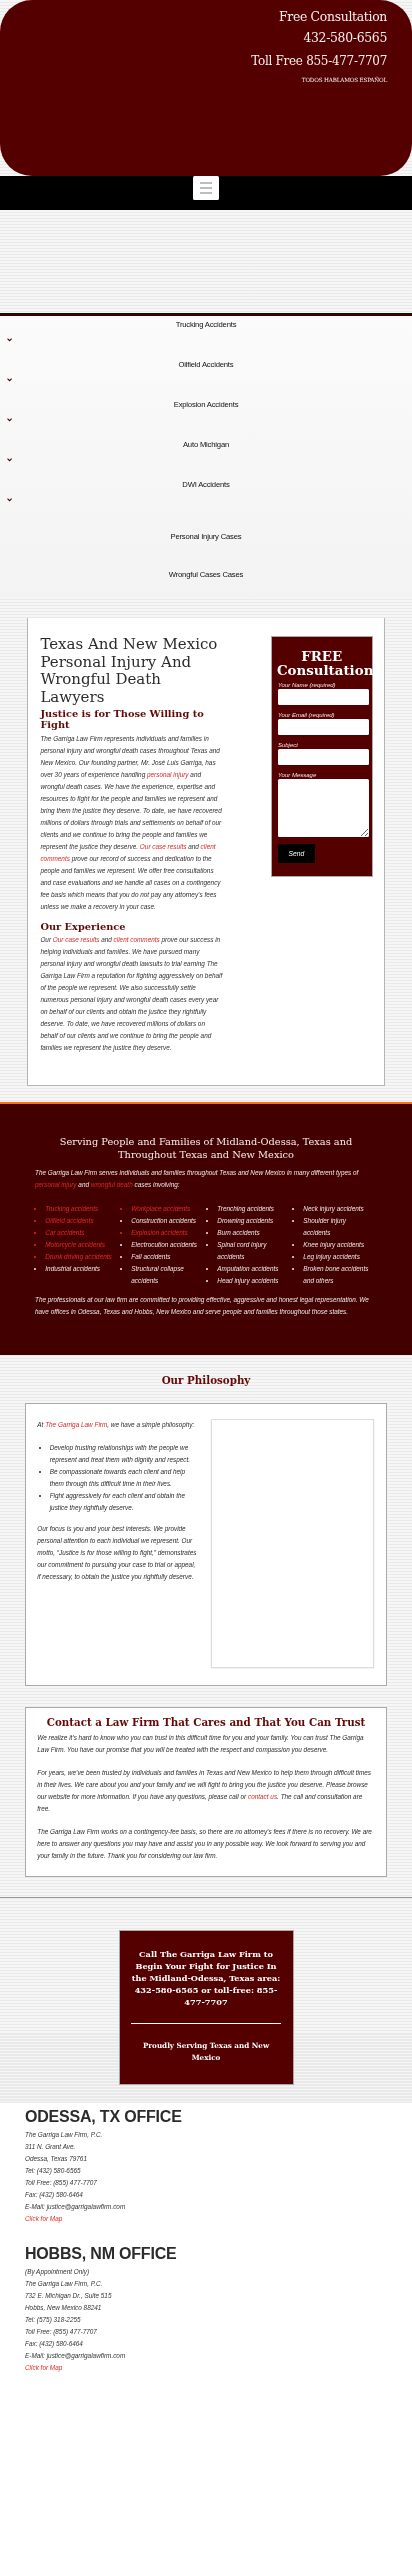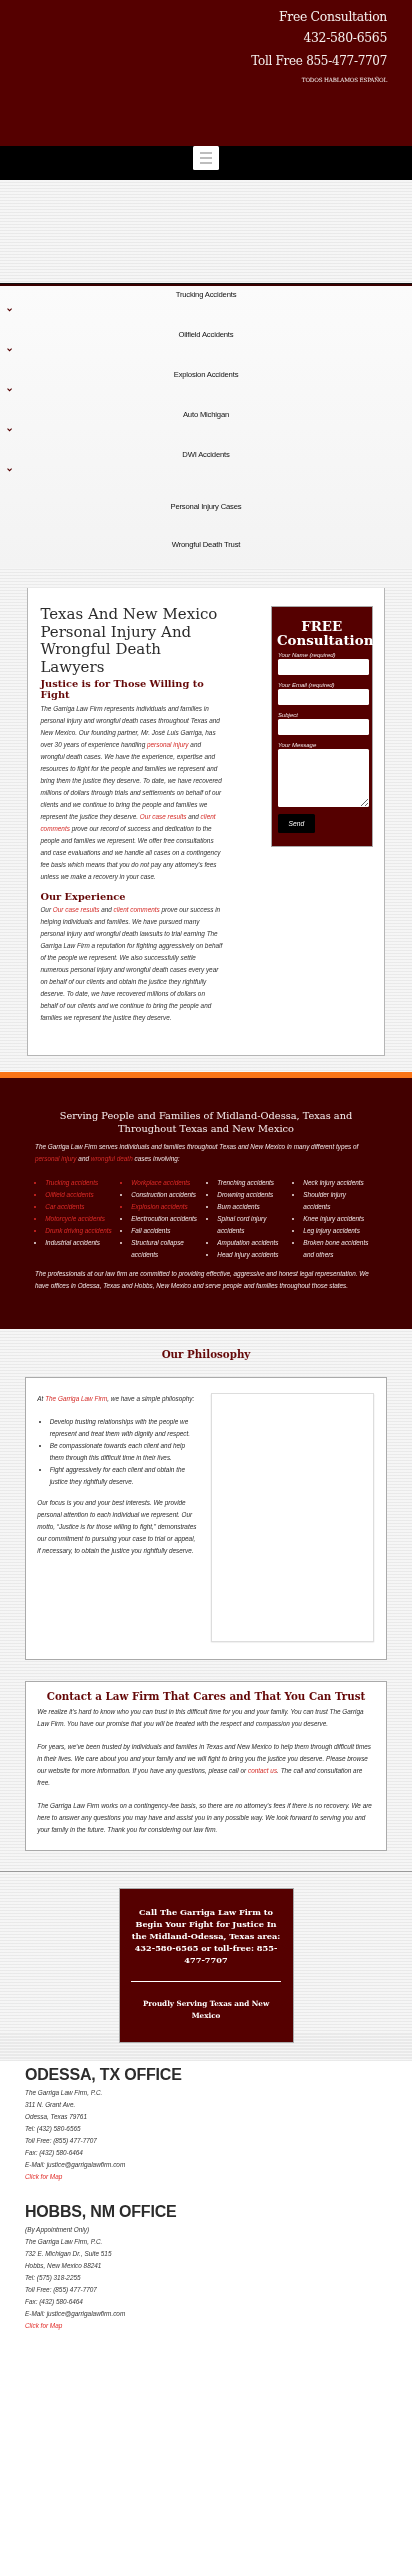--- a/index.html
+++ b/index.html
@@ -8,23 +8,24 @@
     font-family: "Liberation Sans", sans-serif;
     color: #2a2a2a;
     background: #eeeeee;
     background-image: repeating-linear-gradient(0deg, rgba(255,255,255,0.45) 0px, rgba(255,255,255,0.45) 0.5px, rgba(0,0,0,0.02) 1px, rgba(0,0,0,0.02) 1.5px);
   }
   a { text-decoration: none; }
   .red-link { color: #d42a26; }
 
   
   .top-header {
-    height: 146px;
+    height: 176px;
     background: #550000;
     position: relative;
+    border-radius: 32px;
   }
   .header-contact {
     position: absolute;
     right: 25px;
     top: 4.1px;
     text-align: right;
     color: #f5f0ee;
     font-family: "DejaVu Serif", serif;
   }
   .hc-line1 { font-size: 12.4px; line-height: 26px; letter-spacing: -0.3px; font-weight: 500; }
@@ -169,21 +170,21 @@
     font-size: 6.7px;
     border: none;
     border-radius: 1.5px;
     cursor: pointer;
   }
 
   
   .serving {
     margin-top: 16.5px;
     background: #420000;
-    border-top: 6px solid #f97316;
+    border-top: 2px solid #f97316;
     padding: 31px 35px 37px 35px;
     color: #f2e8e8;
   }
   .serving-title {
     font-family: "DejaVu Serif", serif;
     font-size: 9.8px;
     line-height: 13px;
     text-align: center;
     color: #f7eeee;
     font-weight: normal;
@@ -237,21 +238,21 @@
     font-weight: bold;
     margin-bottom: 4.1px;
   }
   .contact-card p { font-style: italic; font-size: 6.4px; line-height: 12px; margin-bottom: 11.3px; }
   .contact-card p:last-child { margin-bottom: 0; }
 
   .sep-line { margin: 20.6px 0 0 0; height: 0.5px; background: #999; }
 
   
   .cta-box {
-    margin: 16px auto 0 auto;
+    margin: 32px auto 0 auto;
     width: 175px;
     background: #550000;
     border: 1.5px solid #aaa;
     padding: 17.5px 11.3px 20.6px;
     text-align: center;
     color: #fff;
     font-family: "DejaVu Serif", serif;
   }
   .cta-main { font-size: 8.2px; line-height: 12px; font-weight: bold; }
   .cta-hr { height: 0.5px; background: #fff; margin: 14.4px 0 16.5px; }
@@ -313,21 +314,21 @@
   <div class="pm-item">
     <div class="pm-label">DWI Accidents</div>
     <svg class="pm-arrow" viewBox="0 0 10 10">
         <path d="M1 3 L5 7 L9 3" stroke="#550000" stroke-width="2.2" fill="none"></path>
       </svg>
   </div>
   <div class="pm-item noarrow">
     <div class="pm-label">Personal Injury Cases</div>
   </div>
   <div class="pm-item noarrow">
-    <div class="pm-label">Wrongful Death Trust</div>
+    <div class="pm-label">Wrongful Cases Cases</div>
   </div>
 </div>
 
 <section class="main-card">
   <div class="main-text">
     <h1 class="main-title">Texas And New Mexico Personal Injury And Wrongful Death Lawyers</h1>
     <h2 class="main-sub">Justice is for Those Willing to Fight</h2>
     <p class="body-italic"><span>The Garriga Law Firm represents individuals and families in personal injury and wrongful death cases throughout Texas and New Mexico. Our founding partner, Mr. José Luis Garriga, has over 30 years of experience handling </span><a class="red-link">personal injury</a><span> and wrongful death cases. We have the experience, expertise and resources to fight for the people and families we represent and bring them the justice they deserve. To date, we have recovered millions of dollars through trials and settlements on behalf of our clients and we continue to bring the people and families we represent the justice they deserve. </span><a class="red-link">Our case results</a><span> and </span><a class="red-link">client comments</a><span> prove our record of success and dedication to the people and families we represent. We offer free consultations and case evaluations and we handle all cases on a contingency fee basis which means that you do not pay any attorney’s fees unless we make a recovery in your case.</span></p>
     <h2 class="exp-title">Our Experience</h2>
     <p class="body-italic"><span>Our </span><a class="red-link">Our case results</a><span> and </span><a class="red-link">client comments</a><span> prove our success in helping individuals and families. We have pursued many personal injury and wrongful death lawsuits to trial earning The Garriga Law Firm a reputation for fighting aggressively on behalf of the people we represent. We also successfully settle numerous personal injury and wrongful death cases every year on behalf of our clients and obtain the justice they rightfully deserve.  To date, we have recovered millions of dollars on behalf of our clients and we continue to bring the people and families we represent the justice they deserve.</span></p>

